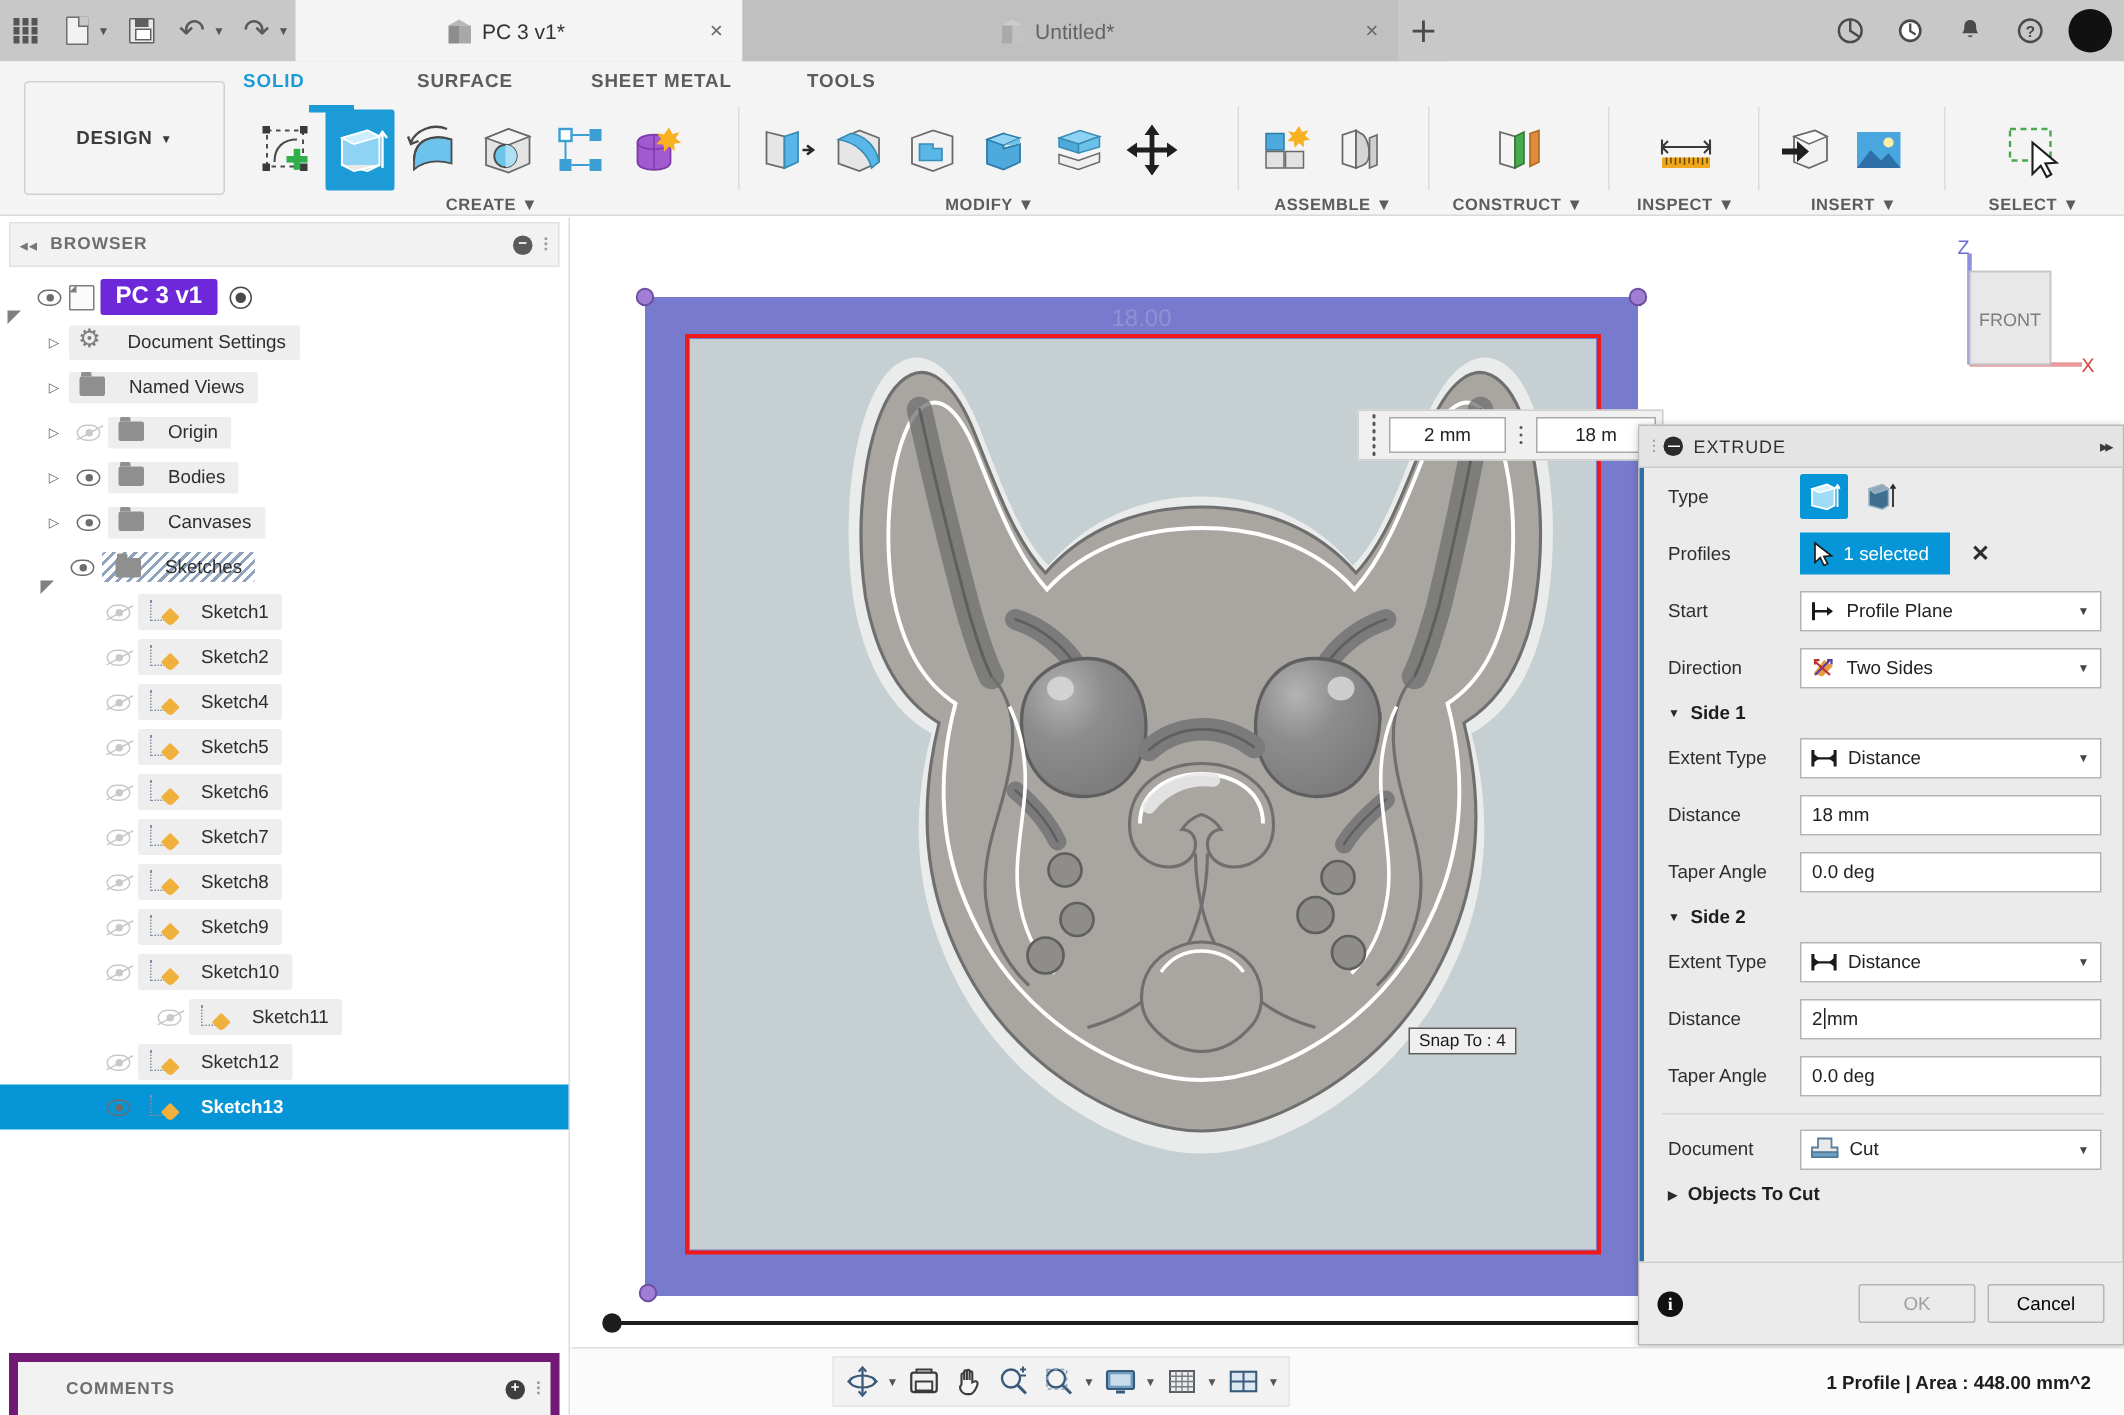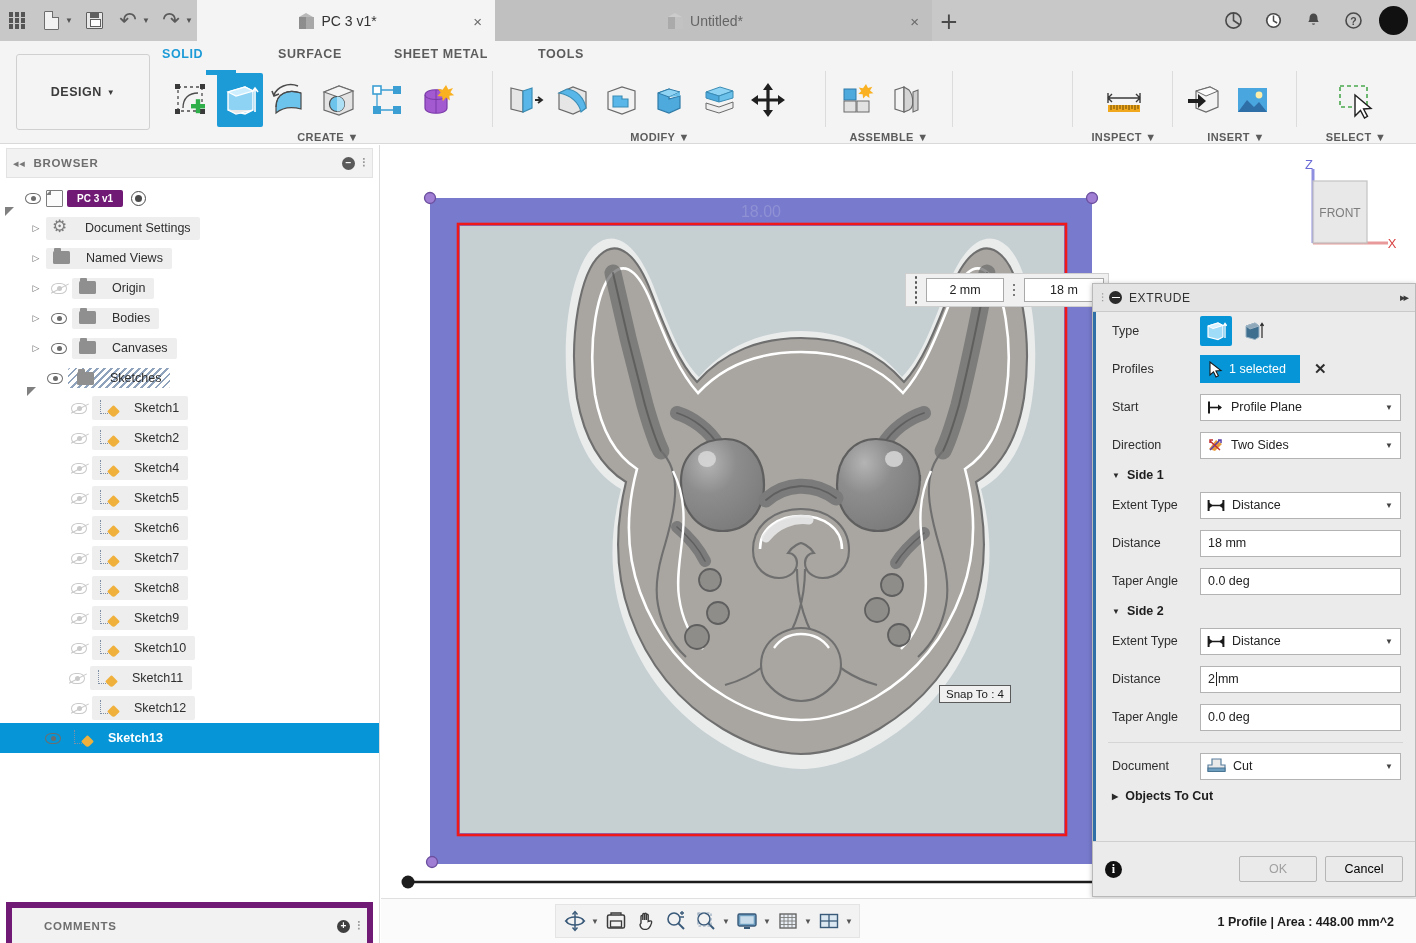--- a/index.html
+++ b/index.html
@@ -112,22 +112,22 @@
   .folder{ width:17px; height:13px; background:#8f8f8f; border-radius:1.5px;
     position:relative; flex:0 0 auto; }
   .folder:before{ content:""; position:absolute; left:1px; top:-3px; width:7px;
     height:3px; background:#8f8f8f; border-radius:1px 1px 0 0;}
   .gear{ width:16px;height:16px; position:relative; flex:0 0 auto;}
   .gear:before{ content:"\2699"; position:absolute; left:-1px; top:-4px;
     font-size:17px; color:#7d7d7d; font-family:"DejaVu Sans",sans-serif;}
   .sklabel{ margin-left:16px; }
   .pill{ background:#eeeeee; padding:3px 9px 4px 7px; border-radius:2px;
     display:flex; align-items:center; }
-  .rootpill{ background:#701a75; color:#fff; font-weight:bold; padding:3px 10px;
-    border-radius:2px; font-size:10px; }
+  .rootpill{ background:#6d28d9; color:#fff; font-weight:bold; padding:3px 10px;
+    border-radius:2px; font-size:16px; }
   .rootcube{ width:17px;height:17px; background:#fbfbfb; border:1.5px solid #7d7d7d;
     position:relative; margin-right:4px; flex:0 0 auto; border-radius:1px;}
   .rootcube:after{ content:""; position:absolute; left:-1px;top:-1px;
     border-left:5px solid transparent; border-bottom:5px solid #7d7d7d; }
   .radio{ width:15px;height:15px; border:1.6px solid #4a4a4a; border-radius:50%;
     margin-left:8px; position:relative; flex:0 0 auto;}
   .radio:after{ content:""; position:absolute; left:3px;top:3px;width:7px;height:7px;
     border-radius:50%; background:#4a4a4a;}
   .skico{ width:19px;height:17px; position:relative; flex:0 0 auto; }
   .skico .br{ position:absolute; inset:1px 2px 2px 1px; border:1.4px dotted #7e8fa6;
@@ -453,20 +453,32 @@
           <path d="M19 8 L19 33 L10 30 L10 11 Z" fill="#f4f4f4" stroke="#6a6a6a" stroke-width="1.2"></path>
           <path d="M19 8 L19 33 L24 31 C30 28 28 16 24 11 Z" fill="#d4d4d4" stroke="#6a6a6a" stroke-width="1.2"></path>
           <path d="M28 13 L33 11 L33 31 L28 33 Z" fill="#cfcfcf" stroke="#6a6a6a" stroke-width="1.1"></path>
         </svg>
       </div>
     </div>
     <div class="glabel">ASSEMBLE ▼</div>
   </div>
   <div class="vsep" style="left:952px;"></div>
 
+  <div class="rgroup" style="left:960px; width:104px;">
+    <div class="icons" style="justify-content:center;">
+      <div class="rbtn">
+        <svg width="42" height="42" viewBox="0 0 42 42">
+          <path d="M9 9 L19 12 L19 33 L9 30 Z" fill="#f4f4f4" stroke="#6a6a6a" stroke-width="1.2"></path>
+          <path d="M19 12 L25 9 L25 30 L19 33 Z" fill="#4aa84f" stroke="#347a38" stroke-width="1.1"></path>
+          <path d="M29 10 L35 8 L35 29 L29 32 Z" fill="#e08a3c" stroke="#b06a22" stroke-width="1.1"></path>
+        </svg>
+      </div>
+    </div>
+    <div class="glabel">CONSTRUCT ▼</div>
+  </div>
   <div class="vsep" style="left:1072px;"></div>
 
   <div class="rgroup" style="left:1080px; width:88px;">
     <div class="icons" style="justify-content:center;">
       <div class="rbtn">
         <svg width="46" height="42" viewBox="0 0 46 42">
           <path d="M7 14 L7 24 M39 14 L39 24 M7 19 L39 19 M11 15 L7 19 L11 23 M35 15 L39 19 L35 23" stroke="#3a3a3a" stroke-width="1.4" fill="none"></path>
           <rect x="7" y="26" width="32" height="7" fill="#f2a81c"></rect>
           <g stroke="#6a4a00" stroke-width="1">
             <path d="M10 26 L10 31 M13 26 L13 30 M16 26 L16 31 M19 26 L19 30 M22 26 L22 31 M25 26 L25 30 M28 26 L28 31 M31 26 L31 30 M34 26 L34 31 M37 26 L37 30"></path>
@@ -694,21 +706,21 @@
             <span class="eyeg off"></span>
           </span>
           <span class="pill">
             <span class="skico">
               <span class="br"></span>
               <span class="pen"></span>
             </span>
             <span class="sklabel">Sketch10</span>
           </span>
         </div>
-        <div class="trow" style="padding-left: 64px;">
+        <div class="trow" style="padding-left: 100px;">
           <span class="eye">
             <span class="eyeg off"></span>
           </span>
           <span class="pill">
             <span class="skico">
               <span class="br"></span>
               <span class="pen"></span>
             </span>
             <span class="sklabel">Sketch11</span>
           </span>
@@ -718,21 +730,21 @@
             <span class="eyeg off"></span>
           </span>
           <span class="pill">
             <span class="skico">
               <span class="br"></span>
               <span class="pen"></span>
             </span>
             <span class="sklabel">Sketch12</span>
           </span>
         </div>
-        <div class="trow sel" style="padding-left: 40px;">
+        <div class="trow sel" style="padding-left: 66px;">
           <span class="eye">
             <span class="eyeg"></span>
           </span>
           <span class="pill skpill" style="background: rgb(6, 150, 215);">
             <span class="skico">
               <span class="br"></span>
               <span class="pen"></span>
             </span>
             <span class="sklabel">Sketch13</span>
           </span>

